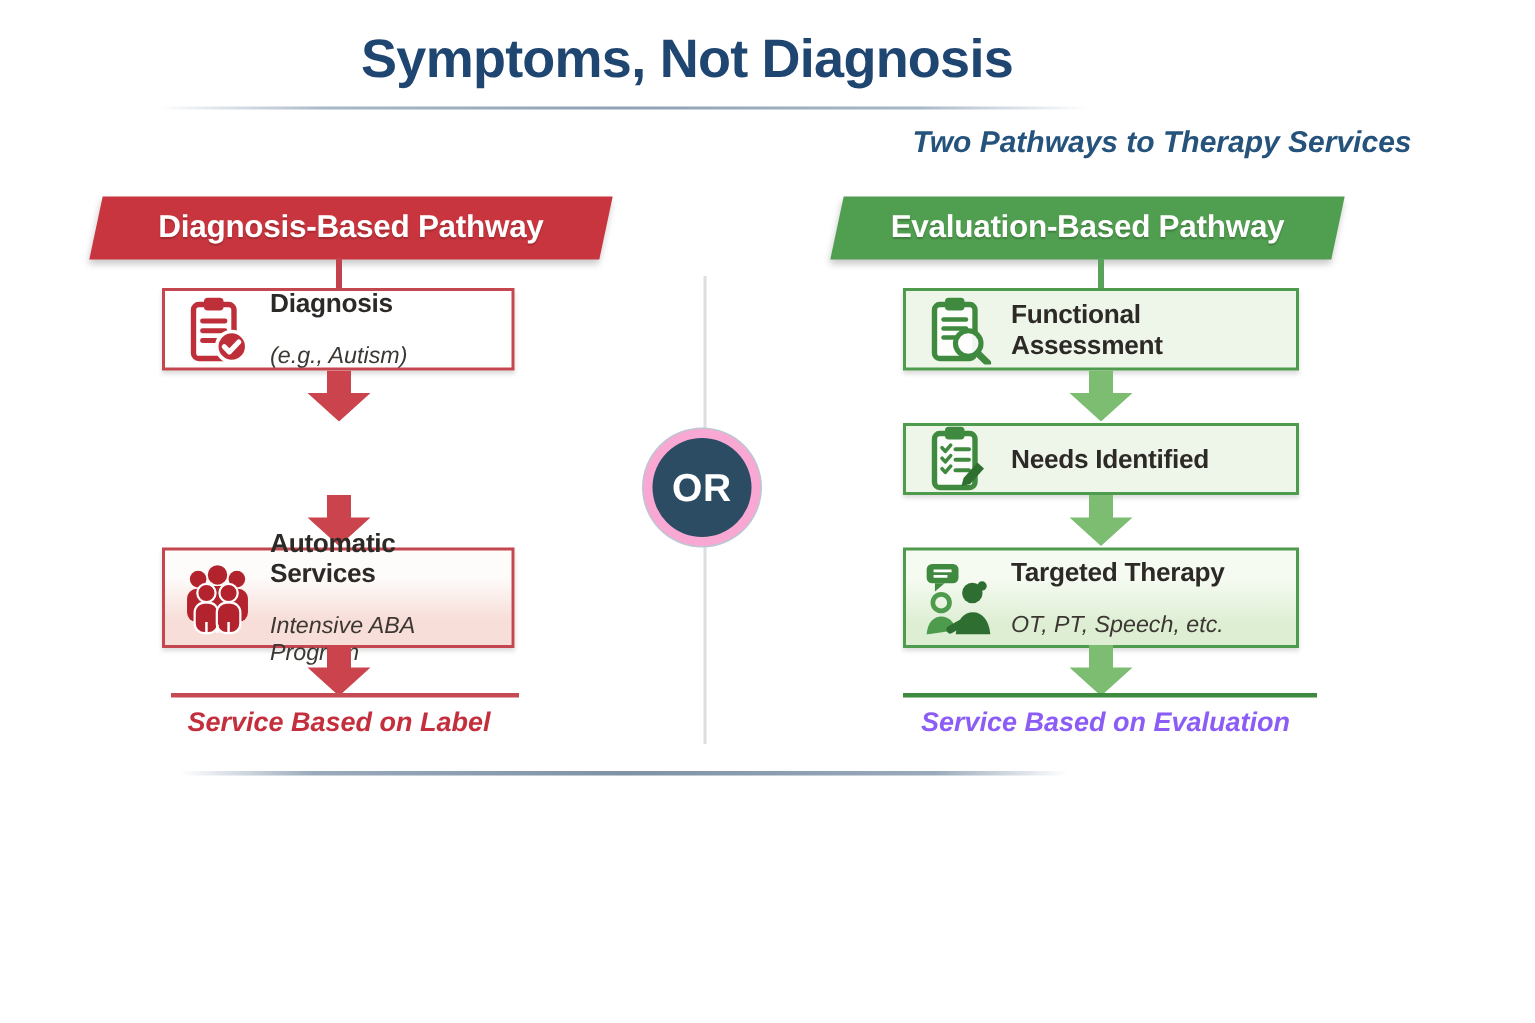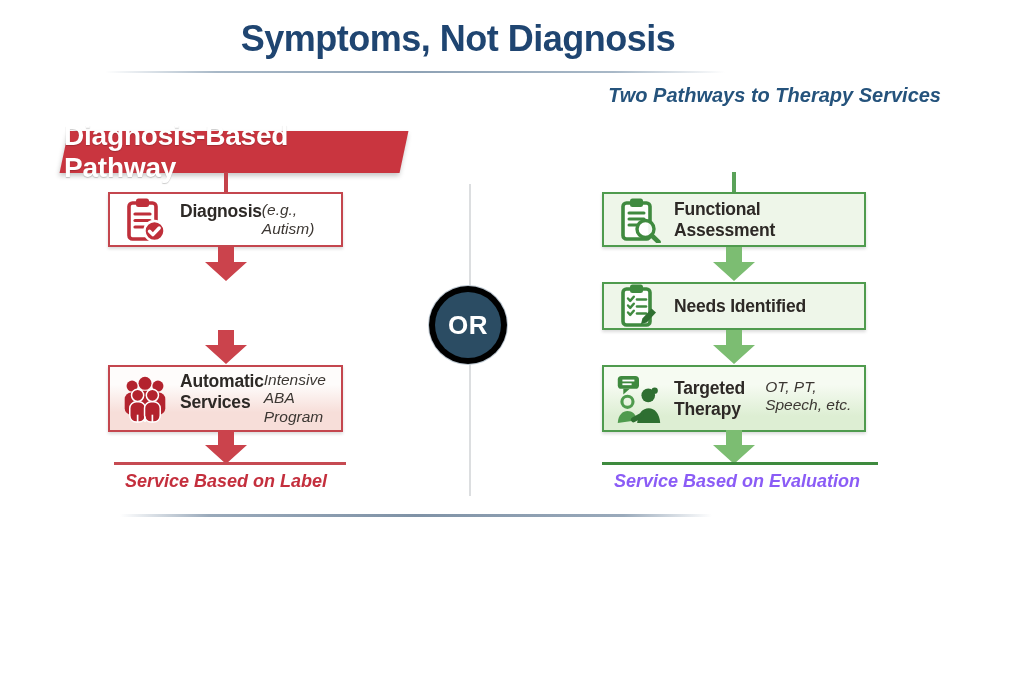--- a/index.html
+++ b/index.html
@@ -20,59 +20,59 @@
     position:absolute;top:84px;left:0;width:916px;text-align:right;
     font-size:20px;font-weight:bold;font-style:italic;color:#25537c;margin-left:25px;
   }
   
   .banner{position:absolute;top:131px;height:42px;display:flex;align-items:center;justify-content:center;}
   .banner-left{left:64px;width:340px;}
   .banner-right{left:558px;width:334px;}
   .banner-bg{position:absolute;inset:0;transform:skewX(-12deg);box-shadow:0 3px 5px rgba(0,0,0,.22);}
   .banner-bg.red{background:#c9353f;}
   .banner-bg.green{background:#509e4f;}
-  .banner-label{position:relative;z-index:1;color:#ffffff;font-size:28px;font-weight:bold;letter-spacing:-0.2px;text-shadow:0 1px 1px rgba(0,0,0,.2);}
+  .banner-label{position:relative;z-index:1;color:#ffffff;font-size:21px;font-weight:bold;letter-spacing:-0.2px;text-shadow:0 1px 1px rgba(0,0,0,.2);}
   
   .stub{position:absolute;top:172px;width:4px;height:21px;}
   .stub.red{left:224px;background:#c4424b;}
   .stub.green{left:732px;background:#5aa259;}
   
   .stepbox{
     position:absolute;box-sizing:border-box;display:flex;align-items:center;gap:10px;
     padding:0 8px 0 10px;box-shadow:0 2px 3px rgba(0,0,0,.14);background:#fff;
   }
   .stepbox.redb{border:2px solid #c4464e;}
   .stepbox.greenb{border:2px solid #4f9b4e;background:#eef6e9;}
   .lbox{left:108px;width:235px;}
   .rbox{left:602px;width:264px;}
   .row1{top:192px;height:55px;}
   .row2{top:282px;height:48px;}
   .row3{top:365px;height:67px;}
   .stepbox.red-grad{background:linear-gradient(#fefcfb 28%,#f7ded9 72%);}
   .stepbox.green-grad{background:linear-gradient(#f6fbf2 28%,#ddeed3 78%);}
   .icon-wrap{flex:0 0 50px;display:flex;align-items:center;justify-content:center;}
-  .step-text{display:flex;flex-direction:row;justify-content:center;line-height:1.18;}
+  .step-text{display:flex;flex-direction:column;justify-content:center;line-height:1.18;gap:16px;}
   .step-title{font-size:17.5px;font-weight:bold;color:#2d2926;letter-spacing:-0.2px;}
   .step-sub{font-size:15.5px;font-style:italic;color:#3c3733;}
   
   .arrow{position:absolute;width:42px;height:34px;}
   .la{left:205px;} .ra{left:713px;}
   .a1{top:247px;} .a2{top:330px;} .a3{top:430px;}
   
   .base-line{position:absolute;top:462px;height:3px;}
   .base-line.red{left:114px;width:232px;background:#c64a52;}
   .base-line.green{left:602px;width:276px;background:#3e8a3e;}
   .caption{position:absolute;top:471px;text-align:center;font-size:18px;font-weight:bold;font-style:italic;}
   .caption.red{left:98px;width:256px;color:#c42f3d;}
   .caption.green{left:594px;width:286px;color:#8b5cf6;}
   
   .divider{position:absolute;left:469px;top:184px;width:2px;height:312px;background:#dcdee0;}
   .or-outer{
     position:absolute;left:429px;top:286px;width:78px;height:78px;border-radius:50%;
-    background:#000000;box-shadow:0 0 0 1px #bcc7d1;display:flex;align-items:center;justify-content:center;
+    background:#f9a8d4;box-shadow:0 0 0 1px #bcc7d1;display:flex;align-items:center;justify-content:center;
   }
   .or-inner{
     width:66px;height:66px;border-radius:50%;background:#2b4c63;
     display:flex;align-items:center;justify-content:center;
     color:#fff;font-size:26px;font-weight:bold;letter-spacing:0.5px;
   }
   
   .footer-rule{
     position:absolute;top:514px;left:120px;width:592px;height:3px;
     background:linear-gradient(90deg,rgba(140,155,172,0),#9aaabb 15%,#7f92a6 50%,#9aaabb 85%,rgba(140,155,172,0));
@@ -90,20 +90,24 @@
   <div class="title">Symptoms, Not Diagnosis</div>
   <div class="title-rule"></div>
   <div class="subtitle">Two Pathways to Therapy Services</div>
 
   <div class="banner banner-left">
     <div class="banner-bg red"></div>
     <div class="banner-label">Diagnosis-Based Pathway</div>
   </div>
   <div class="stub red"></div>
 
+  <div class="banner banner-right">
+    <div class="banner-bg green"></div>
+    <div class="banner-label">Evaluation-Based Pathway</div>
+  </div>
   <div class="stub green"></div>
 
   <div class="stepbox redb lbox row1">
     <span class="icon-wrap">
       <svg width="44" height="46" viewBox="0 0 44 46">
         <rect x="6" y="6" width="27" height="36" rx="3.5" fill="#fff" stroke="#bf2f3a" stroke-width="3.6"></rect>
         <rect x="13" y="1.5" width="13" height="8.5" rx="2.5" fill="#bf2f3a"></rect>
         <line x1="12" y1="17" x2="27" y2="17" stroke="#bf2f3a" stroke-width="3.2" stroke-linecap="round"></line>
         <line x1="12" y1="23.5" x2="27" y2="23.5" stroke="#bf2f3a" stroke-width="3.2" stroke-linecap="round"></line>
         <line x1="12" y1="30" x2="21" y2="30" stroke="#bf2f3a" stroke-width="3.2" stroke-linecap="round"></line>

